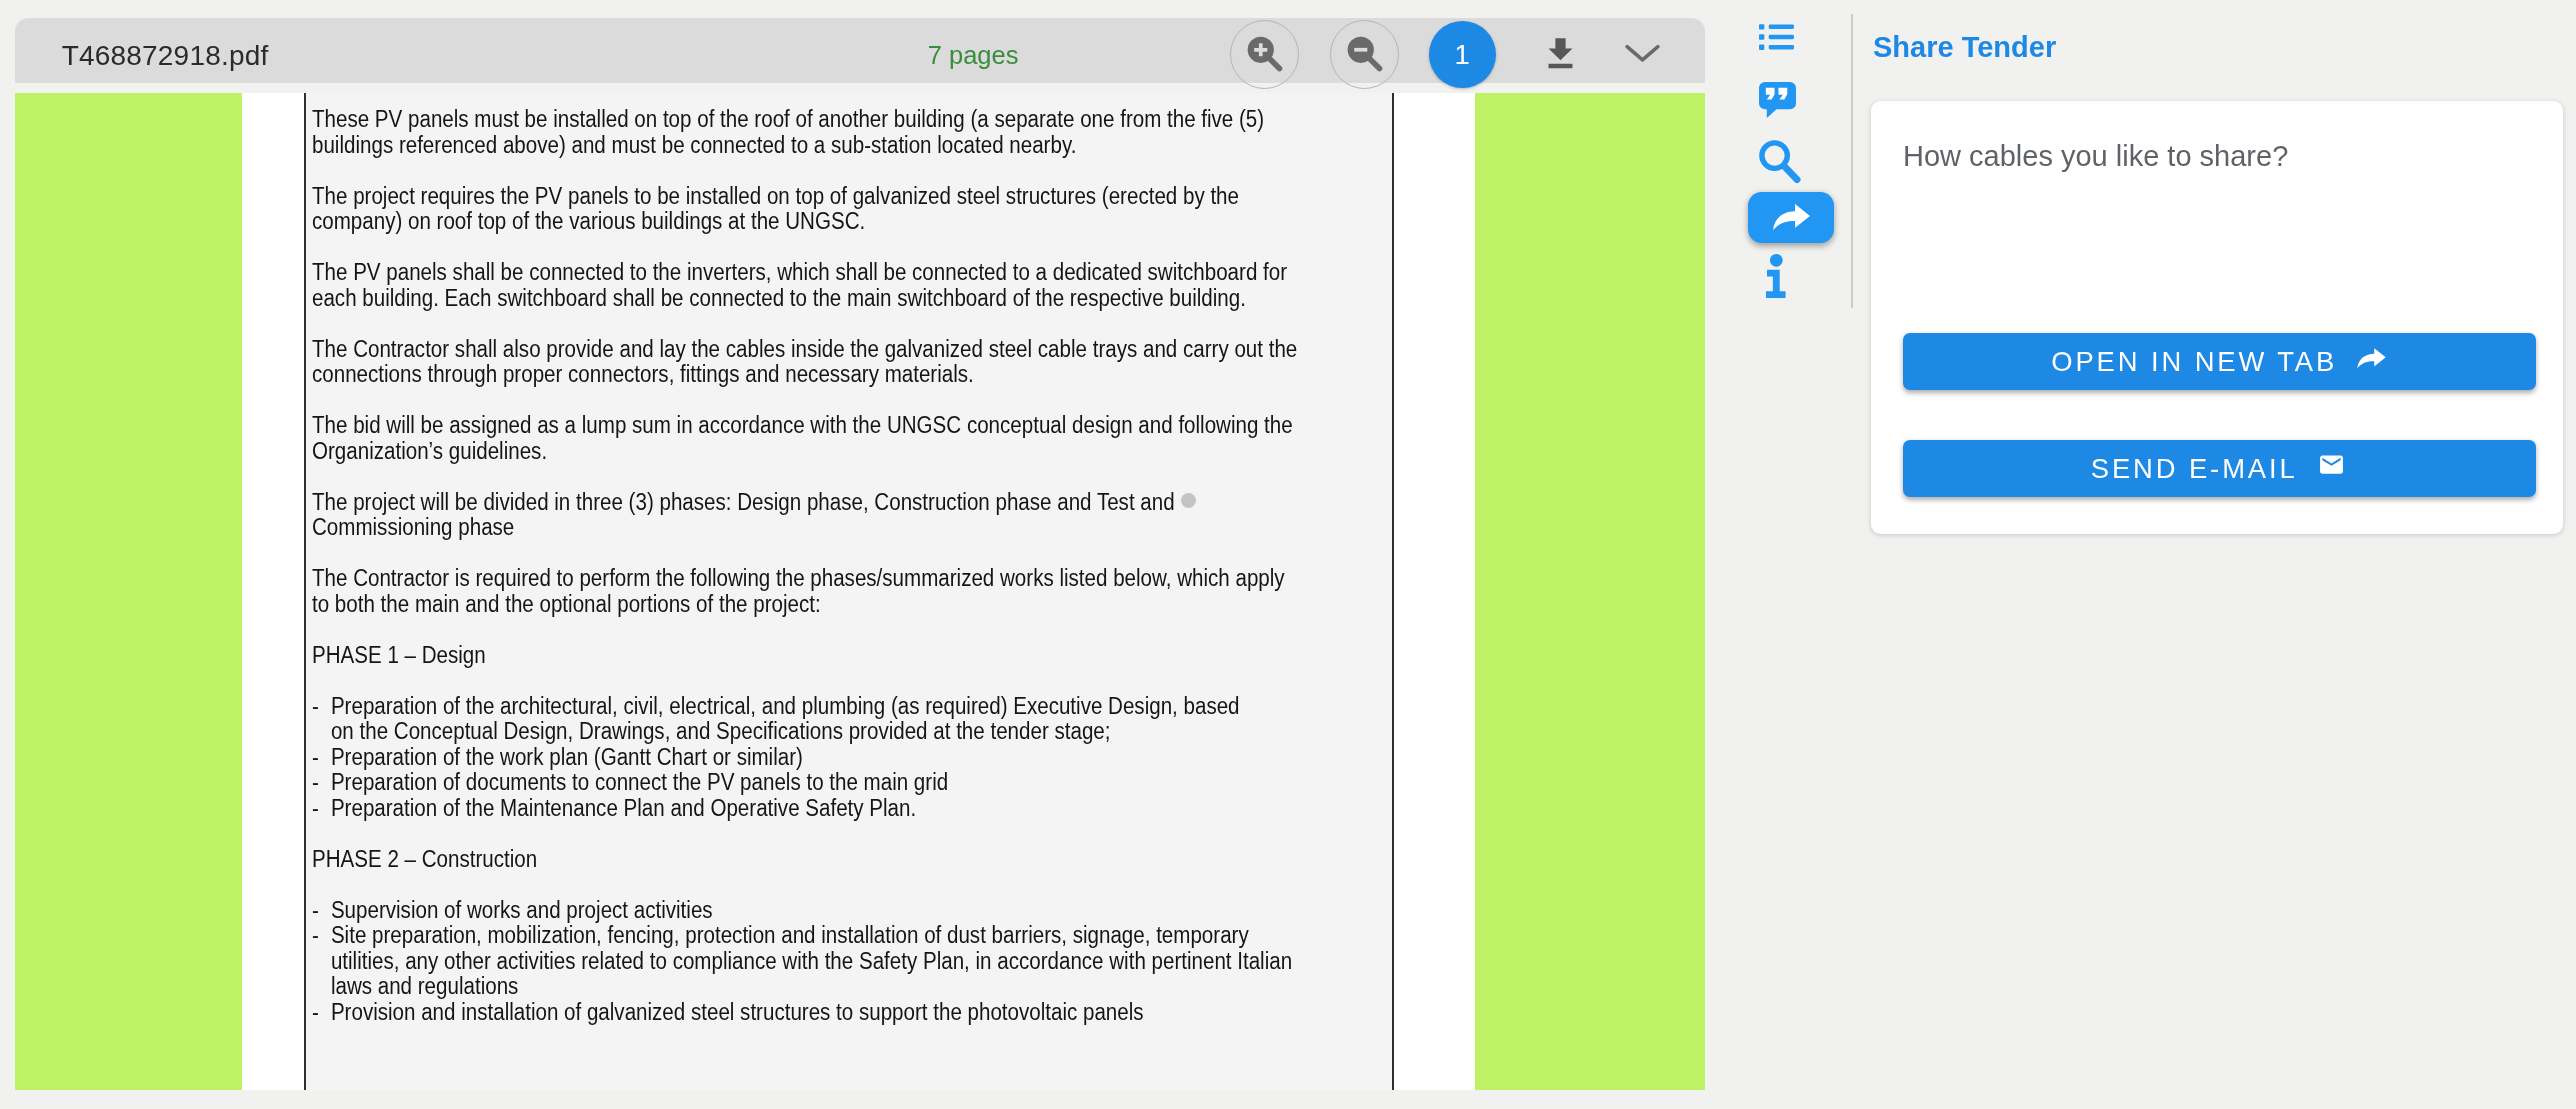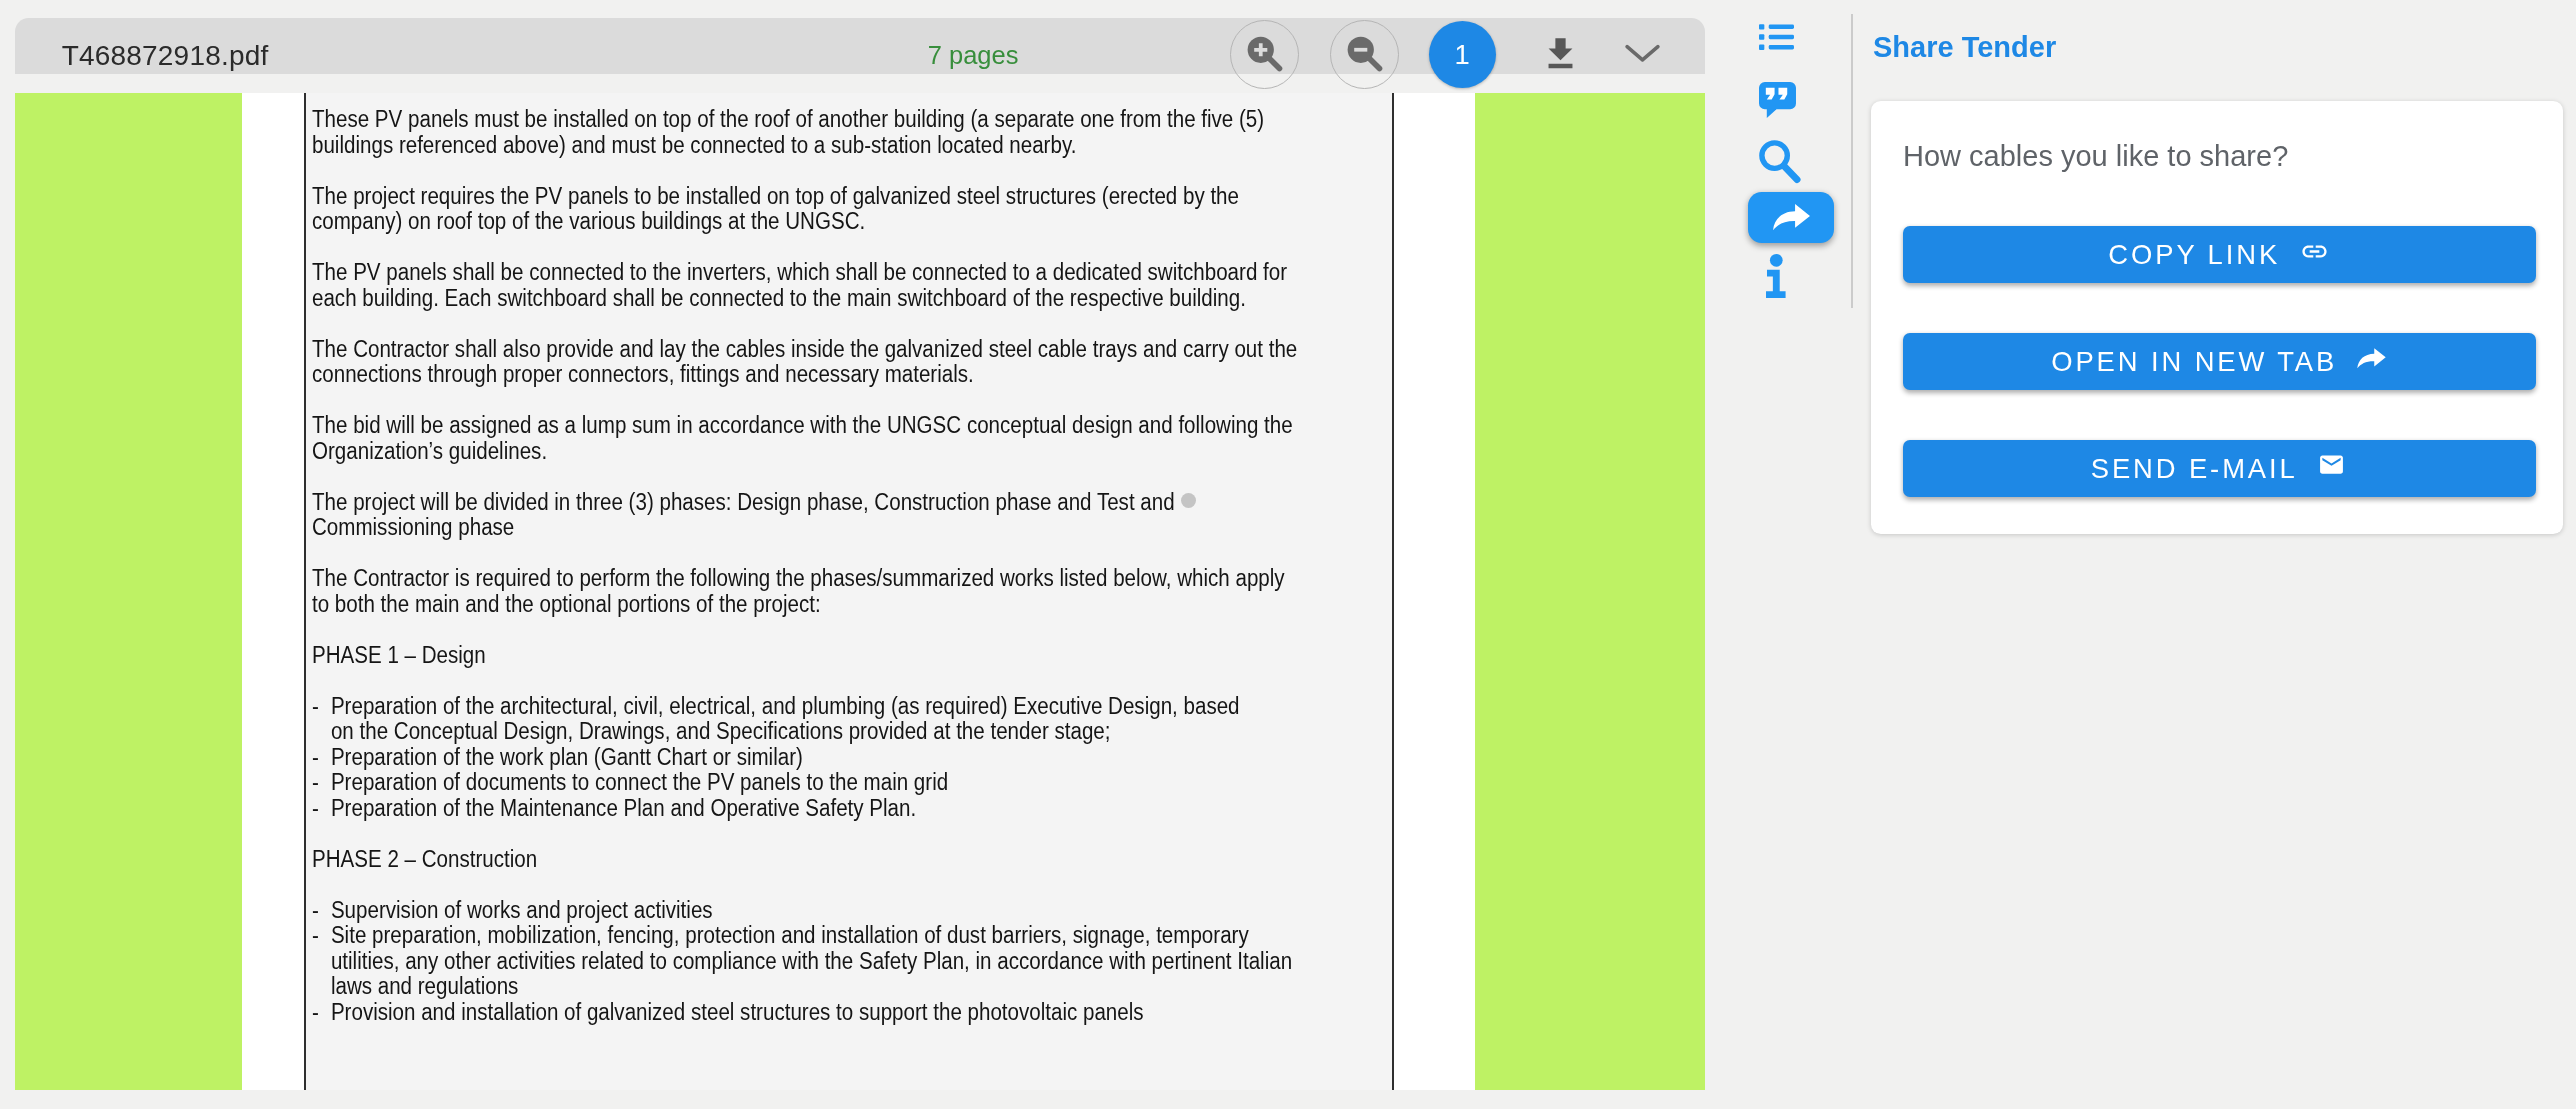--- a/index.html
+++ b/index.html
@@ -4,21 +4,21 @@
 <style>
   * { margin:0; padding:0; box-sizing:border-box; }
   html,body { width:2576px; height:1110px; overflow:hidden;
     font-family:"Liberation Sans", sans-serif; background:#f1f1f0; }
 
   .app { position:relative; width:2576px; height:1110px; }
 
   
   .pdf-viewer { position:absolute; left:14.7px; top:17.6px; width:1690px; height:1072px; }
 
-  .toolbar { position:absolute; left:0; top:0; width:100%; height:56px;
+  .toolbar { position:absolute; left:0; top:0; width:100%; height:65px;
     background:#dbdbdb; border-radius:13.7px 13.7px 0 0; }
   .filename { position:absolute; left:47px; top:0; height:75px; line-height:75px;
     font-size:28px; color:#2b2b2b; letter-spacing:0.2px; }
   .pages-label { position:absolute; left:913px; top:0; height:75px; line-height:75px;
     font-size:25.5px; color:#388e3c; }
   .date-label { position:absolute; left:1008px; top:0; height:75px; line-height:75px;
     font-size:25.5px; color:#333; }
   .ring { position:absolute; top:2.9px; width:69px; height:69px; border-radius:50%;
     border:1.5px solid #b5b5b5; background:transparent; cursor:pointer;
     display:flex; align-items:center; justify-content:center; }
@@ -260,28 +260,20 @@
     </span>
   </button>
 
   <div class="v-divider"></div>
 
   <div class="share-title">Share Tender</div>
 
   <div class="share-card">
     <div class="share-question">How cables you like to share?</div>
 
-    <button class="share-btn b1">
-      <span>COPY LINK</span>
-      <span>
-        <svg width="33" height="29" viewBox="0 0 24 24">
-          <path d="M3.9 12c0-1.7 1.4-3.1 3.1-3.1h4V7H7c-2.8 0-5 2.2-5 5s2.2 5 5 5h4v-1.9H7c-1.7 0-3.1-1.4-3.1-3.1zm4.1 1h8v-2H8v2zm9-6h-4v1.9h4c1.7 0 3.1 1.4 3.1 3.1s-1.4 3.1-3.1 3.1h-4V17h4c2.8 0 5-2.2 5-5s-2.2-5-5-5z" fill="#ffffff"></path>
-        </svg>
-      </span>
-    </button>
 
     <button class="share-btn b2">
       <span>OPEN IN NEW TAB</span>
       <span>
         <svg width="33" height="25.5" viewBox="0 0 36 26">
           <path d="M21 2.5 L33.5 12.5 L21 22.5 V16.8 C12 16.6 6.5 19.5 2.5 24.5 C3.5 15 10 8.8 21 8.6 V2.5 Z" fill="#ffffff"></path>
         </svg>
       </span>
     </button>
 

